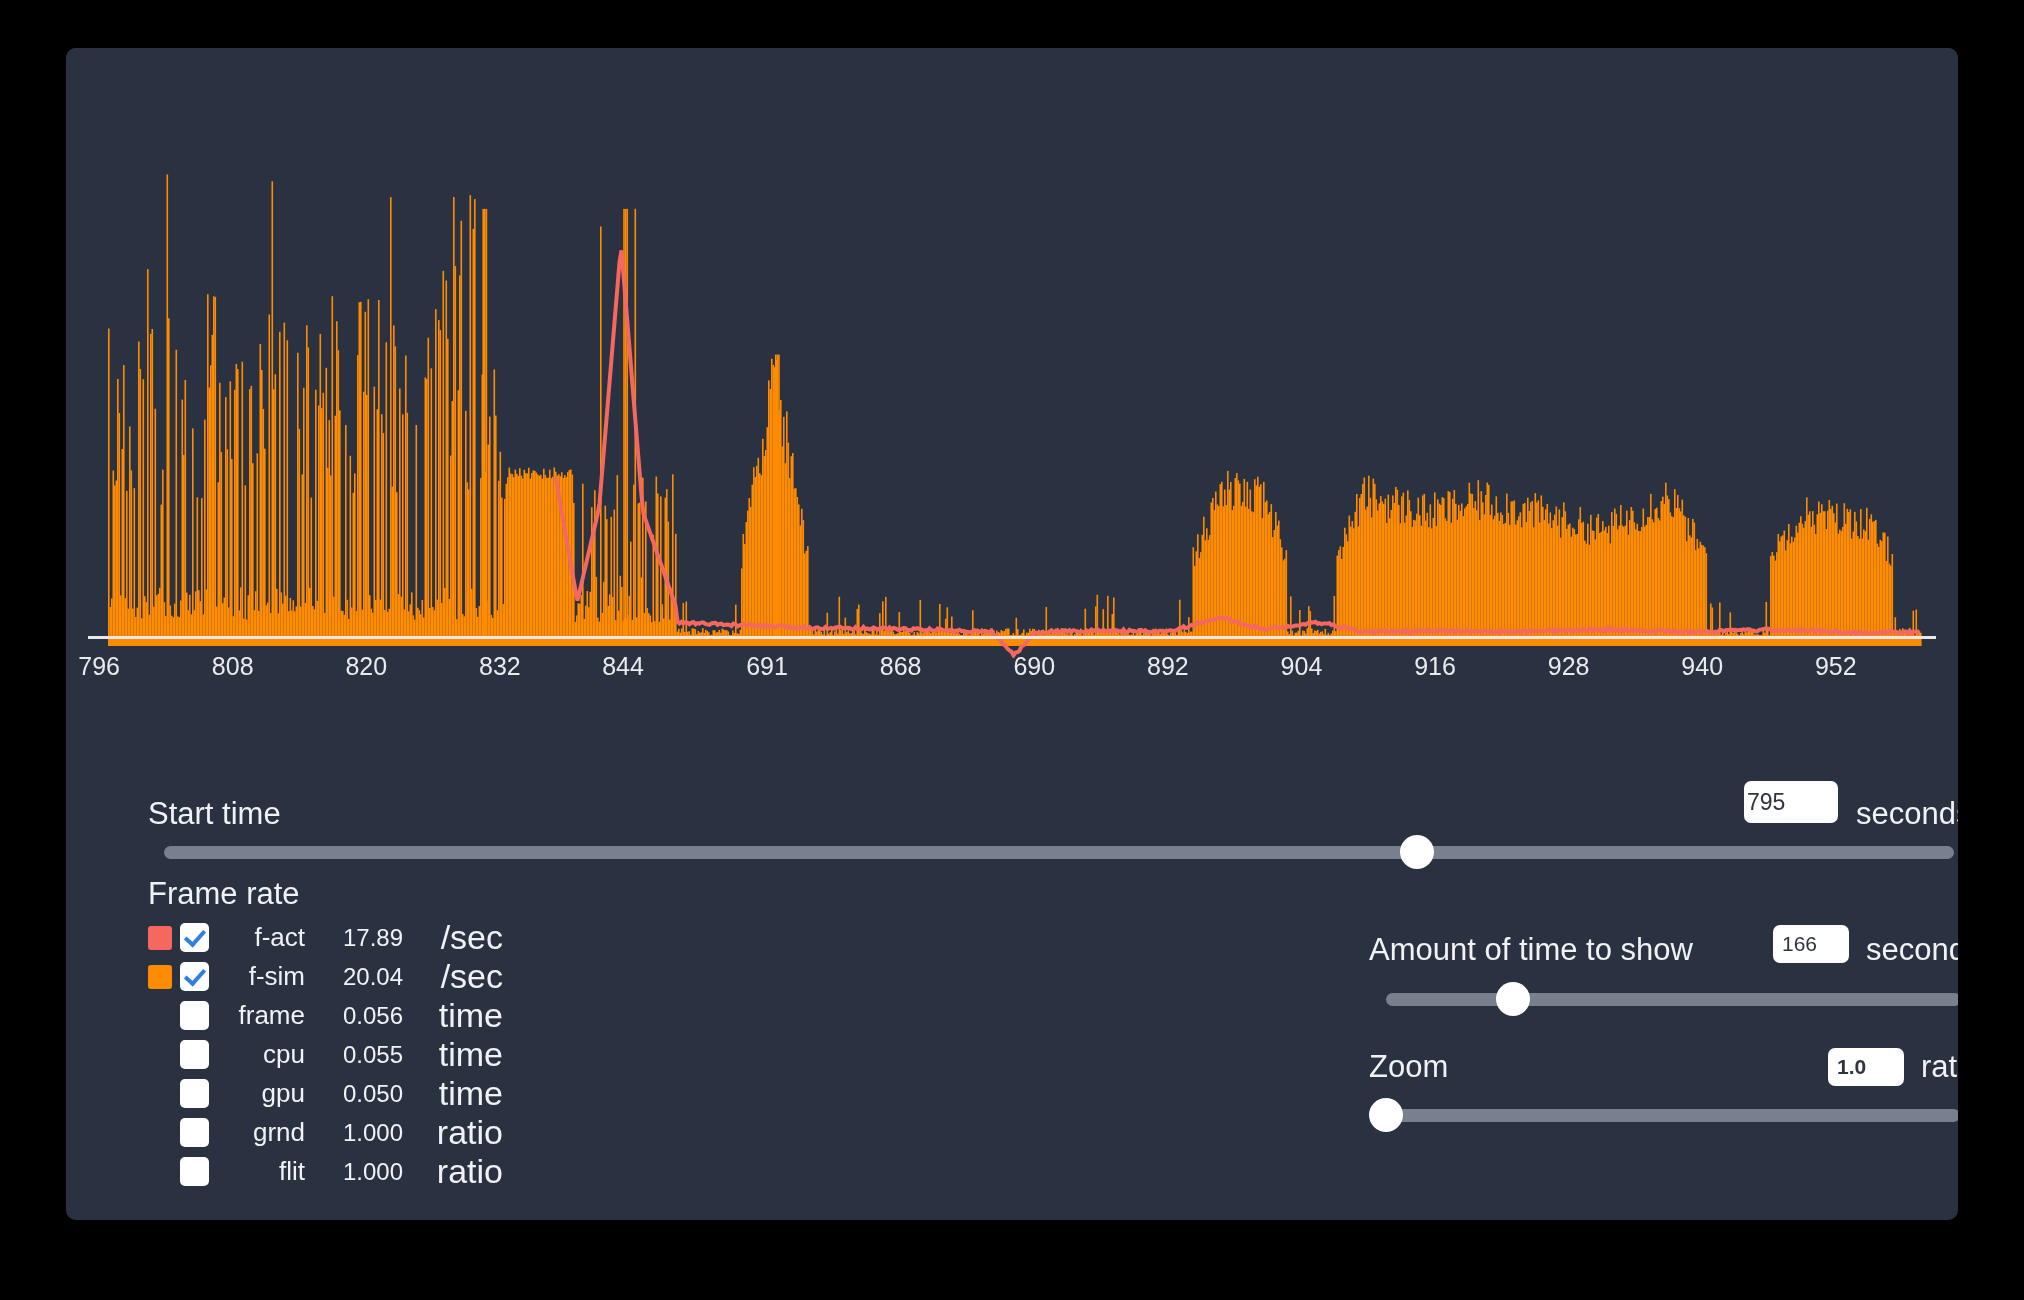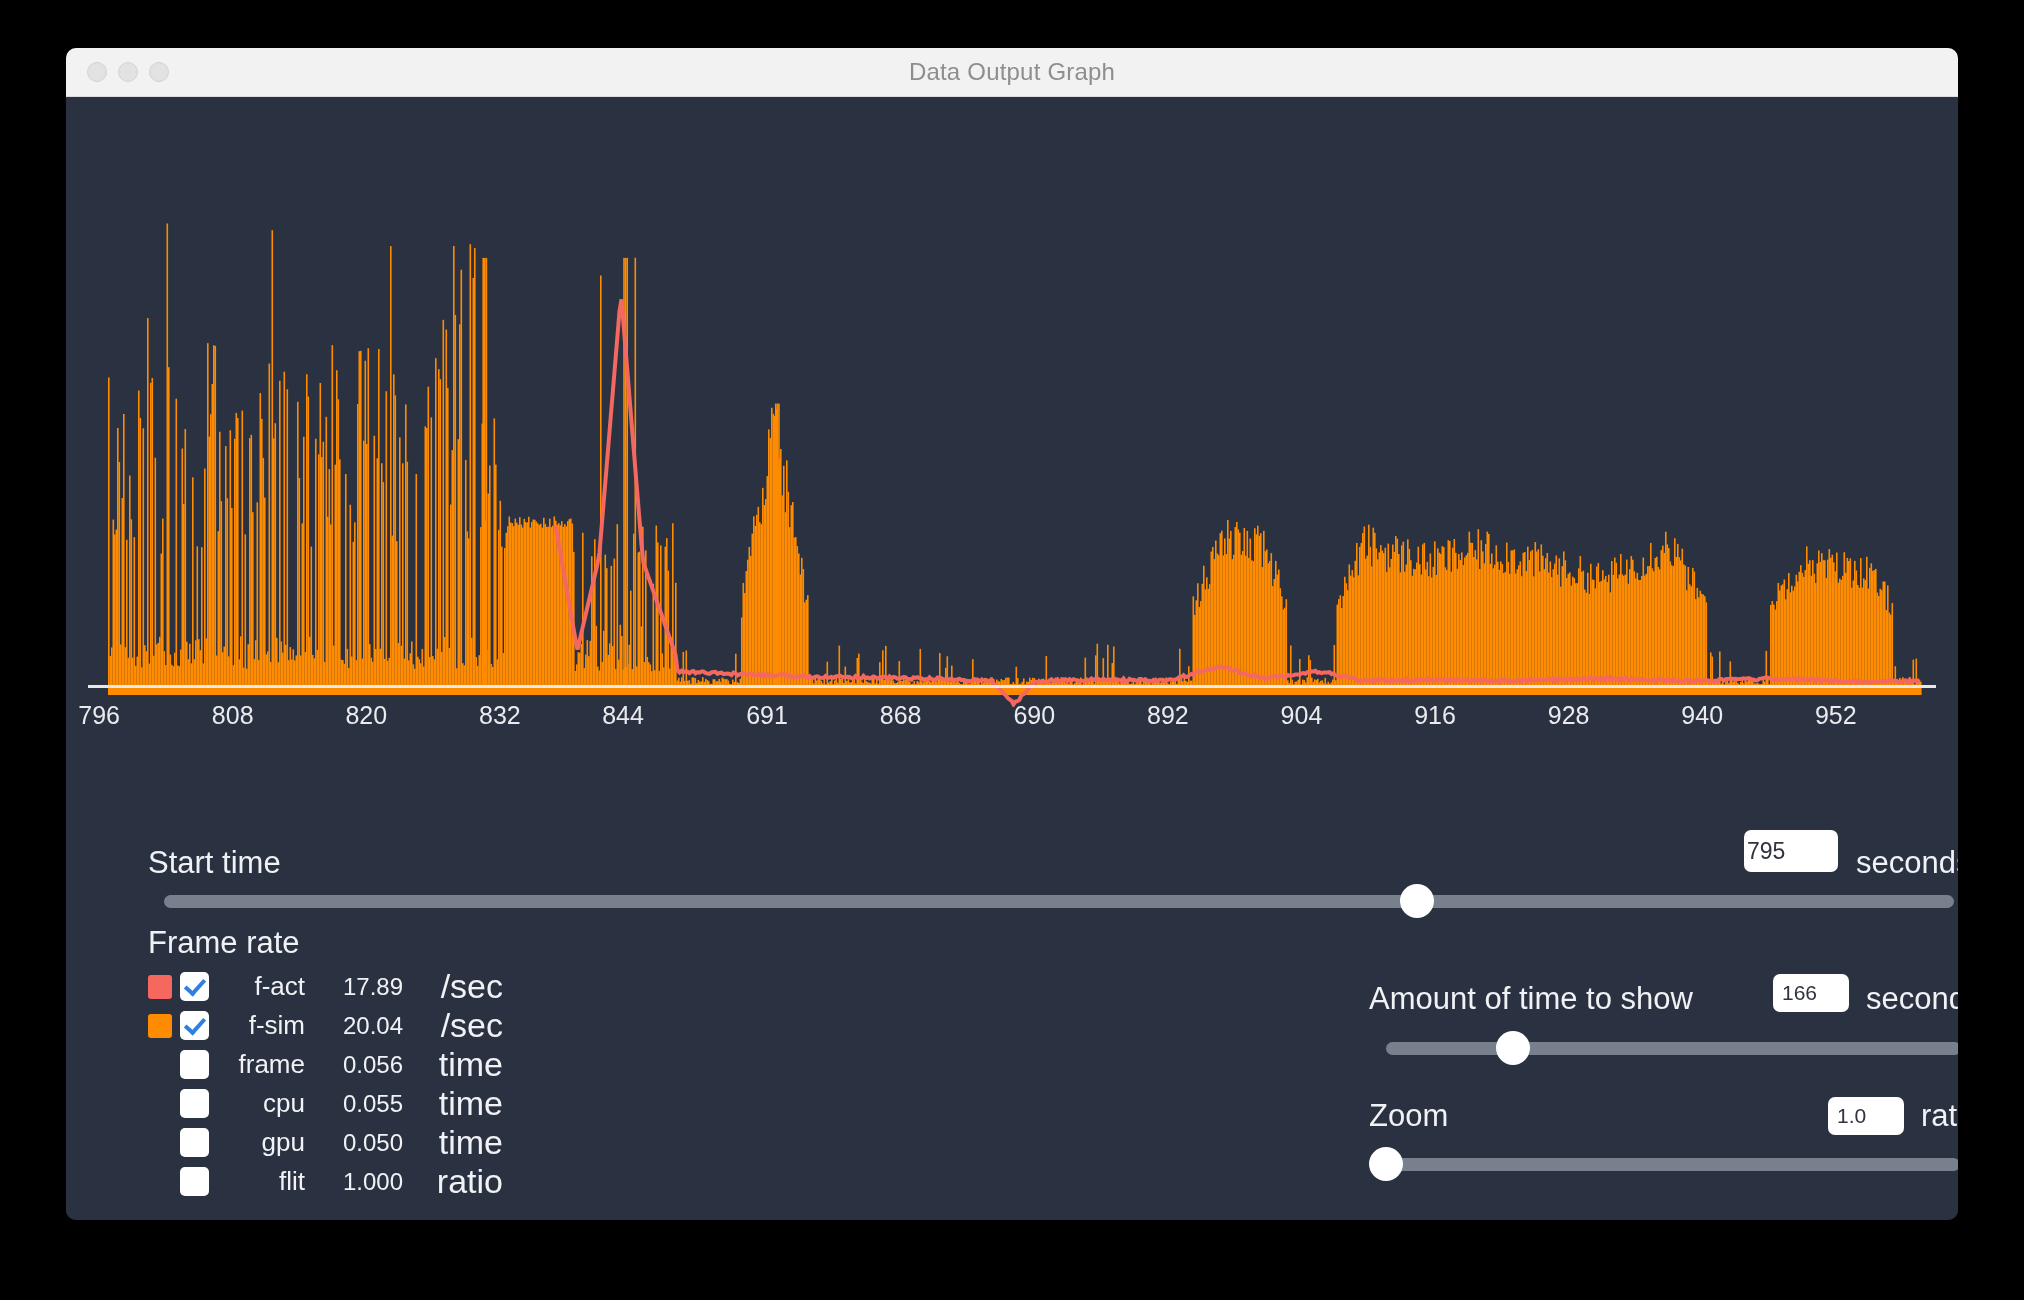--- a/index.html
+++ b/index.html
@@ -187,21 +187,21 @@
 
   
   #amount-label { position: absolute; left: 1303px; top: 884px; }
   #amount-box { left: 1707px; top: 877px; width: 76px; height: 38px; }
   #amount-box span { font-size: 21px; padding-left: 9px; }
   #amount-unit { left: 1800px; top: 884px; }
   #amount-slider { left: 1320px; top: 934px; width: 575px; }
 
   
   #zoom-label { position: absolute; left: 1303px; top: 1001px; }
-  #zoom-box { left: 1762px; top: 1000px; width: 76px; height: 38px; }
+  #zoom-box { left: 1762px; top: 1000px; width: 76px; height: 38px; font-weight: bold; }
   #zoom-box span { font-size: 21px; padding-left: 9px; }
   #zoom-unit { left: 1855px; top: 1001px; }
   #zoom-slider { left: 1314px; top: 1050px; width: 580px; }
 
   
   #legend {
     position: absolute;
     left: 82px;
     top: 828px;
   }
@@ -246,28 +246,20 @@
     color: #f0f2f5;
     padding-left: 14px;
     white-space: nowrap;
   }
 </style>
 </head>
 <body>
 
 <div id="window">
 
-  <div id="titlebar">
-    <div class="traffic-lights">
-      <div class="tl"></div>
-      <div class="tl"></div>
-      <div class="tl"></div>
-    </div>
-    <div id="window-title">Data Output Graph</div>
-  </div>
 
   <div id="body">
 
     <div id="plot-area">
       <svg id="plot-svg" viewBox="0 0 1852 600" preserveAspectRatio="none">
         <g id="series-f-sim">
             <rect x="22.00" width="1.6" y="270.54" height="317.46" fill="#ff8c00"></rect>
             <rect x="23.50" width="1.6" y="549.00" height="39.00" fill="#ff8c00"></rect>
             <rect x="25.00" width="1.6" y="540.42" height="47.58" fill="#ff8c00"></rect>
             <rect x="26.50" width="1.6" y="412.57" height="175.43" fill="#ff8c00"></rect>
@@ -1576,20 +1568,27 @@
           <div class="legend-row">
             <div class="swatch empty"></div>
             <div class="cbox"></div>
             <div class="lg-name">gpu</div>
             <div class="lg-val">0.050</div>
             <div class="lg-unit">time</div>
           </div>
           <div class="legend-row">
             <div class="swatch empty"></div>
             <div class="cbox"></div>
+            <div class="lg-name">grnd</div>
+            <div class="lg-val">1.000</div>
+            <div class="lg-unit">ratio</div>
+          </div>
+          <div class="legend-row">
+            <div class="swatch empty"></div>
+            <div class="cbox"></div>
             <div class="lg-name">flit</div>
             <div class="lg-val">1.000</div>
             <div class="lg-unit">ratio</div>
           </div>
         </div>
     </div>
 
   </div>
 </div>
 

